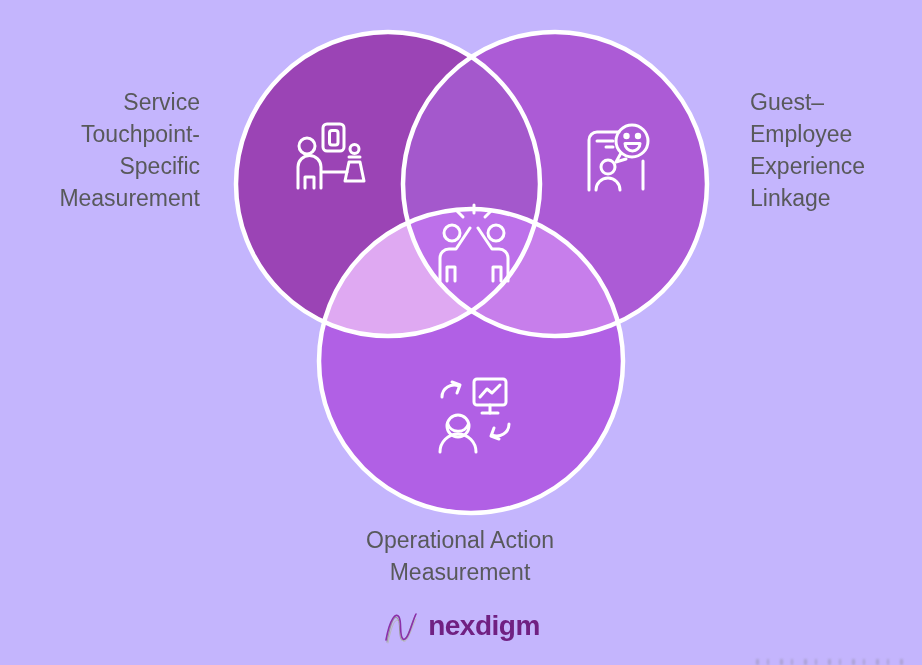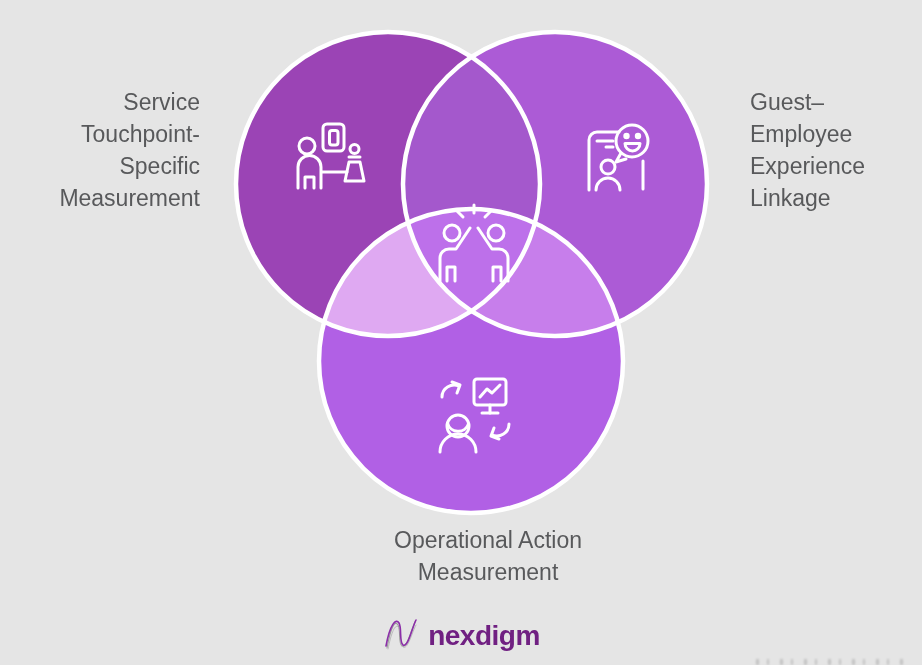--- a/index.html
+++ b/index.html
@@ -1,30 +1,30 @@
 <!DOCTYPE html>
 <html><head>
 <meta charset="utf-8">
 <style>
   html,body { margin:0; padding:0; background:#ffffff; }
   .stage {
     position:relative; width:922px; height:665px; overflow:hidden;
-    background:#e5e5e5; font-family:"Liberation Sans", sans-serif;
+    background:#c4b5fd; font-family:"Liberation Sans", sans-serif;
   }
   svg.venn { position:absolute; left:0; top:0; }
   .label {
     position:absolute; color:#58595B; font-size:23px; line-height:32px;
     font-family:"Liberation Sans", sans-serif;
   }
   .label-left   { top:86px; right:722px; width:240px; text-align:right; }
   .label-right  { top:86px; left:750px;  width:240px; text-align:left; }
-  .label-bottom { top:524px; left:288px; width:400px; text-align:center; }
+  .label-bottom { top:524px; left:260px; width:400px; text-align:center; }
   .logo-row {
     position:absolute; top:610px; left:0; width:922px; height:42px;
-    display:flex; align-items:flex-end; justify-content:center; gap:8px;
+    display:flex; align-items:flex-start; justify-content:center; gap:8px;
   }
   .wordmark {
     color:#702082; font-size:28px; font-weight:700; letter-spacing:-0.5px;
     font-family:"Liberation Sans", sans-serif;
   }
   .artifact {
     position:absolute; bottom:0; right:16px; width:150px; height:6px;
     opacity:.30; filter:blur(1px);
     background:repeating-linear-gradient(90deg,#777 0 3px,transparent 3px 11px,#777 11px 13px,transparent 13px 24px);
   }

